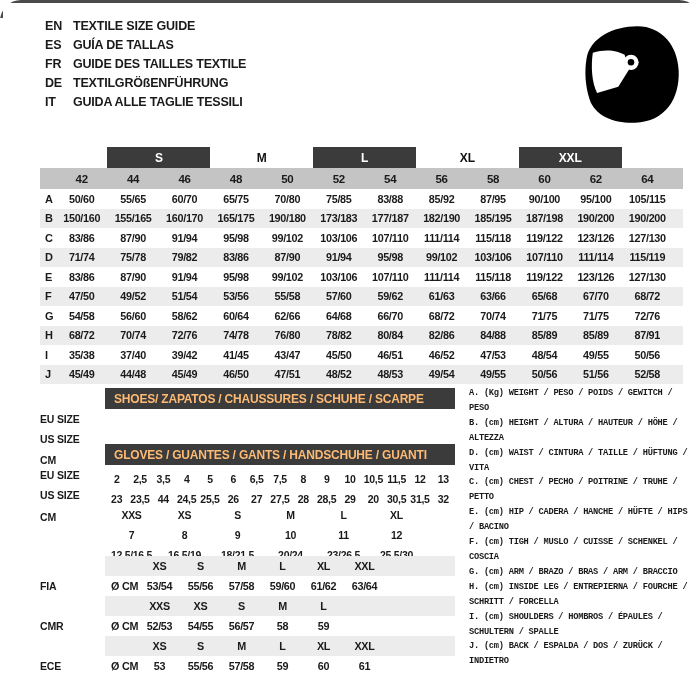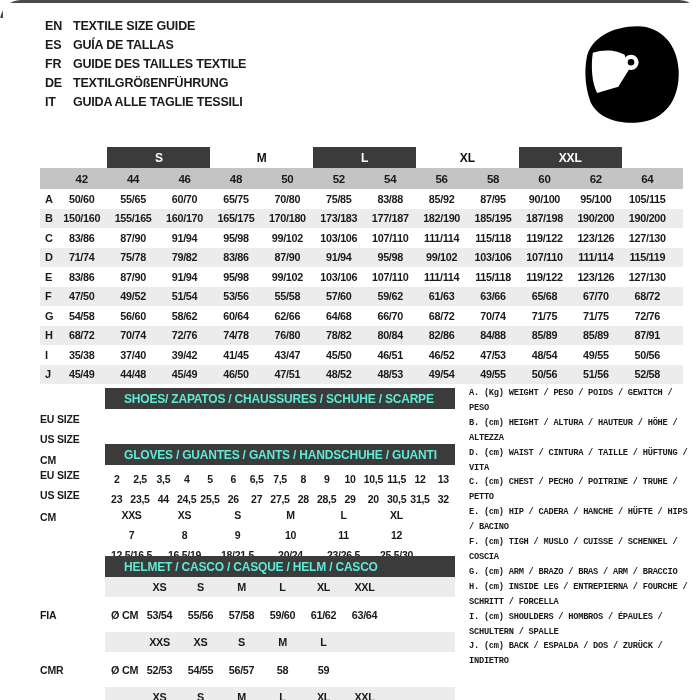--- a/index.html
+++ b/index.html
@@ -33,40 +33,40 @@
   .mrow{display:flex;height:19.5px;}
   .mrow.silver{background:#c4c4c4;height:21px;}
   .mlabel{width:26px;display:flex;align-items:center;padding-left:5px;box-sizing:border-box;font-size:11px;}
   .mcells{flex:1;display:grid;grid-template-columns:repeat(12,1fr);position:relative;left:-10px;}
   .mcell{display:flex;align-items:center;justify-content:center;font-size:10.8px;letter-spacing:-0.3px;white-space:nowrap;}
   .silver .mcell{font-size:11.5px;}
   .mbody .mrow:nth-child(even){background:#ececec;}
 
   
   .section{position:absolute;left:40px;width:415px;}
-  .sec-bar{margin-left:65px;width:350px;height:21px;background:#3b3b3b;color:#5eead4;
-    font-size:12px;display:flex;align-items:center;padding-left:19px;box-sizing:border-box;white-space:nowrap;}
+  .sec-bar{margin-left:65px;width:350px;height:21px;background:#3b3b3b;color:#fdba74;
+    font-size:12px;display:flex;align-items:center;padding-left:9px;box-sizing:border-box;white-space:nowrap;}
   .srow{display:flex;}
   .srow-label{width:65px;display:flex;align-items:center;font-size:10.5px;}
   .scells{width:350px;display:grid;margin-top:44px;}
   .scell{display:flex;align-items:center;justify-content:center;font-size:10.5px;letter-spacing:-0.3px;white-space:nowrap;}
   .shade{background:#ececec;}
   .cols15{grid-template-columns:repeat(15,1fr);}
   .cols6{grid-template-columns:repeat(6,53px);}
   #shoes-section{top:388px;}
   #shoes-section .srow{height:20px;}
   #shoes-section .srow:last-child{height:22px;}
   #gloves-section{top:444px;}
   #gloves-section .srow{height:20px;}
   #gloves-section .srow:last-child{height:24px;}
 
   
   #helmet-section{top:556px;}
   .hrow{display:flex;height:20px;}
-  .hrow.tall{height:35px;}
+  .hrow.tall{height:20px;}
   .hrow-label{width:65px;display:flex;align-items:center;font-size:10.5px;}
   .hband{width:350px;display:flex;}
   .hunit{width:34px;display:flex;align-items:center;padding-left:6px;box-sizing:border-box;font-size:10.8px;white-space:nowrap;}
   .hcells{display:grid;grid-template-columns:repeat(6,41px);}
   .hcell{display:flex;align-items:center;justify-content:center;font-size:10.8px;letter-spacing:-0.3px;white-space:nowrap;}
 
   
   .legend{position:absolute;left:469px;top:386px;width:225px;font-size:8.7px;line-height:14.9px;letter-spacing:-0.25px;font-family:Liberation Mono, monospace;}
   .legend-item{}
 </style>
@@ -155,21 +155,21 @@
             <div class="mcell">105/115</div>
           </div>
       </div>
       <div class="mrow">
         <div class="mlabel">B</div>
         <div class="mcells">
             <div class="mcell">150/160</div>
             <div class="mcell">155/165</div>
             <div class="mcell">160/170</div>
             <div class="mcell">165/175</div>
-            <div class="mcell">170/180</div>
+            <div class="mcell">190/180</div>
             <div class="mcell">173/183</div>
             <div class="mcell">177/187</div>
             <div class="mcell">182/190</div>
             <div class="mcell">185/195</div>
             <div class="mcell">187/198</div>
             <div class="mcell">190/200</div>
             <div class="mcell">190/200</div>
           </div>
       </div>
       <div class="mrow">
@@ -406,21 +406,20 @@
           <div class="scell">16,5/19</div>
           <div class="scell">18/21,5</div>
           <div class="scell">20/24</div>
           <div class="scell">23/26,5</div>
           <div class="scell">25,5/30</div>
         </div>
     </div>
   </div>
 
   <div class="section" id="helmet-section">
-    <div class="sec-bar">HELMET / CASCO / CASQUE / HELM / CASCO</div>
     <div class="hrow">
       <div class="hrow-label"></div>
       <div class="hband shade">
         <div class="hunit"></div>
         <div class="hcells">
             <div class="hcell">XS</div>
             <div class="hcell">S</div>
             <div class="hcell">M</div>
             <div class="hcell">L</div>
             <div class="hcell">XL</div>

